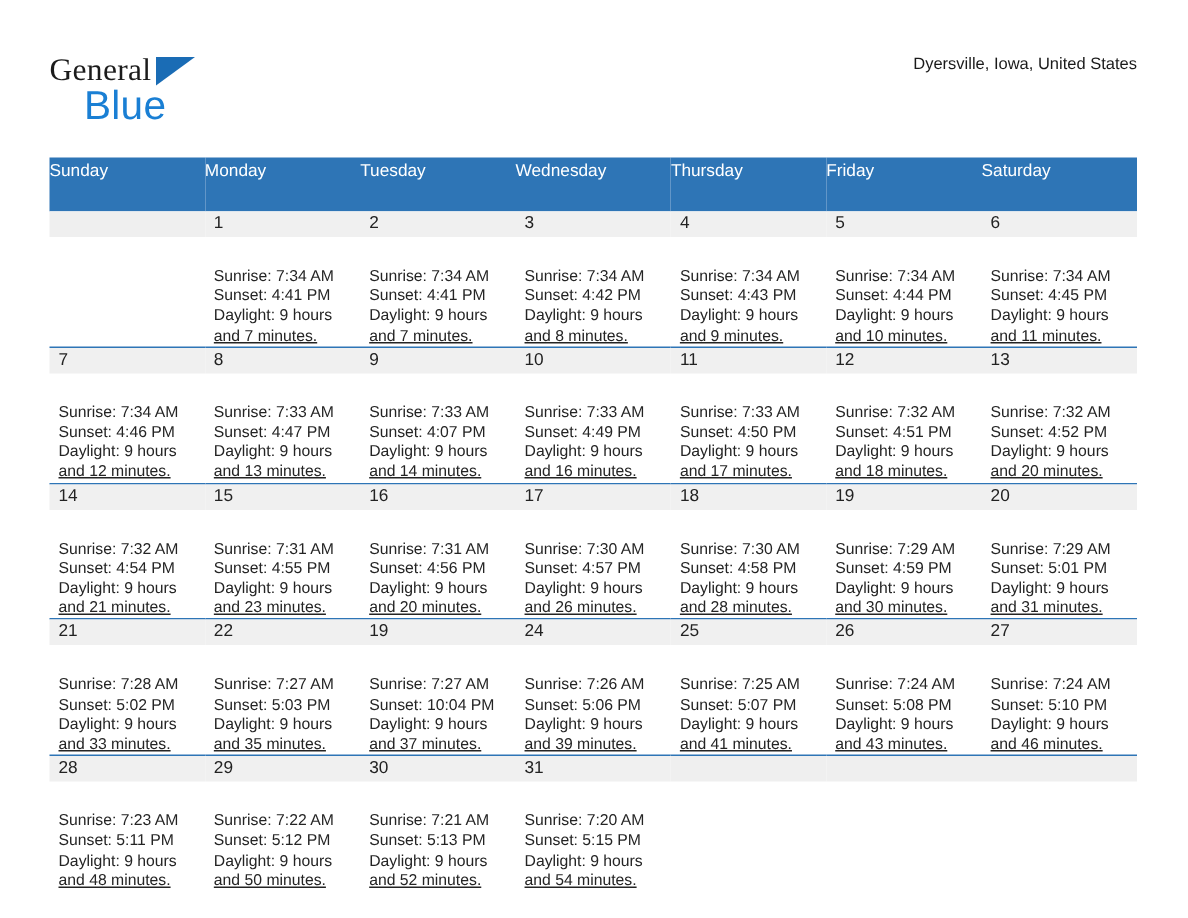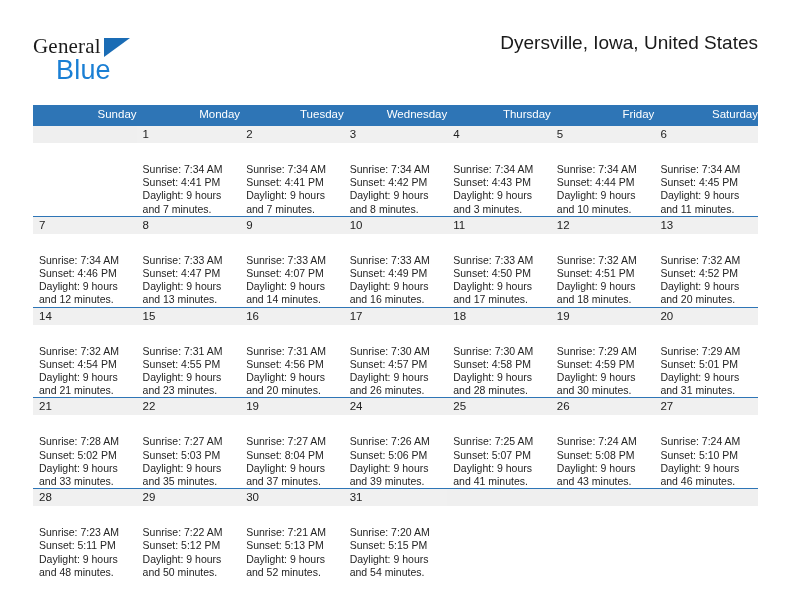--- a/index.html
+++ b/index.html
@@ -72,21 +72,21 @@
   }
   .cal-title {
     font-size: 28px;
     font-weight: normal;
     color: #1a1a1a;
     line-height: 34px;
     white-space: nowrap;
   }
   .cal-subtitle {
     margin-top: 6px;
-    font-size: 19px;
+    font-size: 11px;
     color: #1a1a1a;
     line-height: 18px;
     white-space: nowrap;
   }
 
   
   .calendar {
     position: absolute;
     left: 33px;
     top: 105px;
@@ -102,22 +102,22 @@
     padding: 0;
     margin: 0;
     vertical-align: top;
   }
 
   thead th {
     background: #2e75b6;
     color: #ffffff;
     font-size: 11.5px;
     font-weight: normal;
-    text-align: right;
-    height: 21px;
+    text-align: left;
+    height: 36px;
     line-height: 19px;
     padding-left: 6px;
     box-sizing: border-box;
   }
 
   tbody td {
     height: 90px;
     box-sizing: border-box;
     border-top: 1px solid #2e75b6;
     background: #ffffff;
@@ -147,20 +147,21 @@
     font-size: 10.5px;
     line-height: 13.2px;
     color: #242424;
     margin-top: 16px;
   }
   .cell-body div {
     white-space: nowrap;
   }
   .cell-body .daylight-line {
     white-space: normal;
+    text-decoration: underline;
   }
 </style>
 </head>
 <body>
 
 <div class="page">
 
   <div class="header">
 
     <div class="brand">
@@ -234,21 +235,21 @@
                 </div>
               </div>
             </td>
             <td>
               <div class="cell-inner">
                 <div class="daynum-bar">4</div>
                 <div class="cell-body">
                   <div>Sunrise: 7:34 AM</div>
                   <div>Sunset: 4:43 PM</div>
                   <div>Daylight: 9 hours</div>
-                  <div class="daylight-line">and 3 minutes.</div>
+                  <div class="daylight-line">and 9 minutes.</div>
                 </div>
               </div>
             </td>
             <td>
               <div class="cell-inner">
                 <div class="daynum-bar">5</div>
                 <div class="cell-body">
                   <div>Sunrise: 7:34 AM</div>
                   <div>Sunset: 4:44 PM</div>
                   <div>Daylight: 9 hours</div>
@@ -447,21 +448,21 @@
                   <div>Daylight: 9 hours</div>
                   <div class="daylight-line">and 35 minutes.</div>
                 </div>
               </div>
             </td>
             <td>
               <div class="cell-inner">
                 <div class="daynum-bar">19</div>
                 <div class="cell-body">
                   <div>Sunrise: 7:27 AM</div>
-                  <div>Sunset: 8:04 PM</div>
+                  <div>Sunset: 10:04 PM</div>
                   <div>Daylight: 9 hours</div>
                   <div class="daylight-line">and 37 minutes.</div>
                 </div>
               </div>
             </td>
             <td>
               <div class="cell-inner">
                 <div class="daynum-bar">24</div>
                 <div class="cell-body">
                   <div>Sunrise: 7:26 AM</div>

